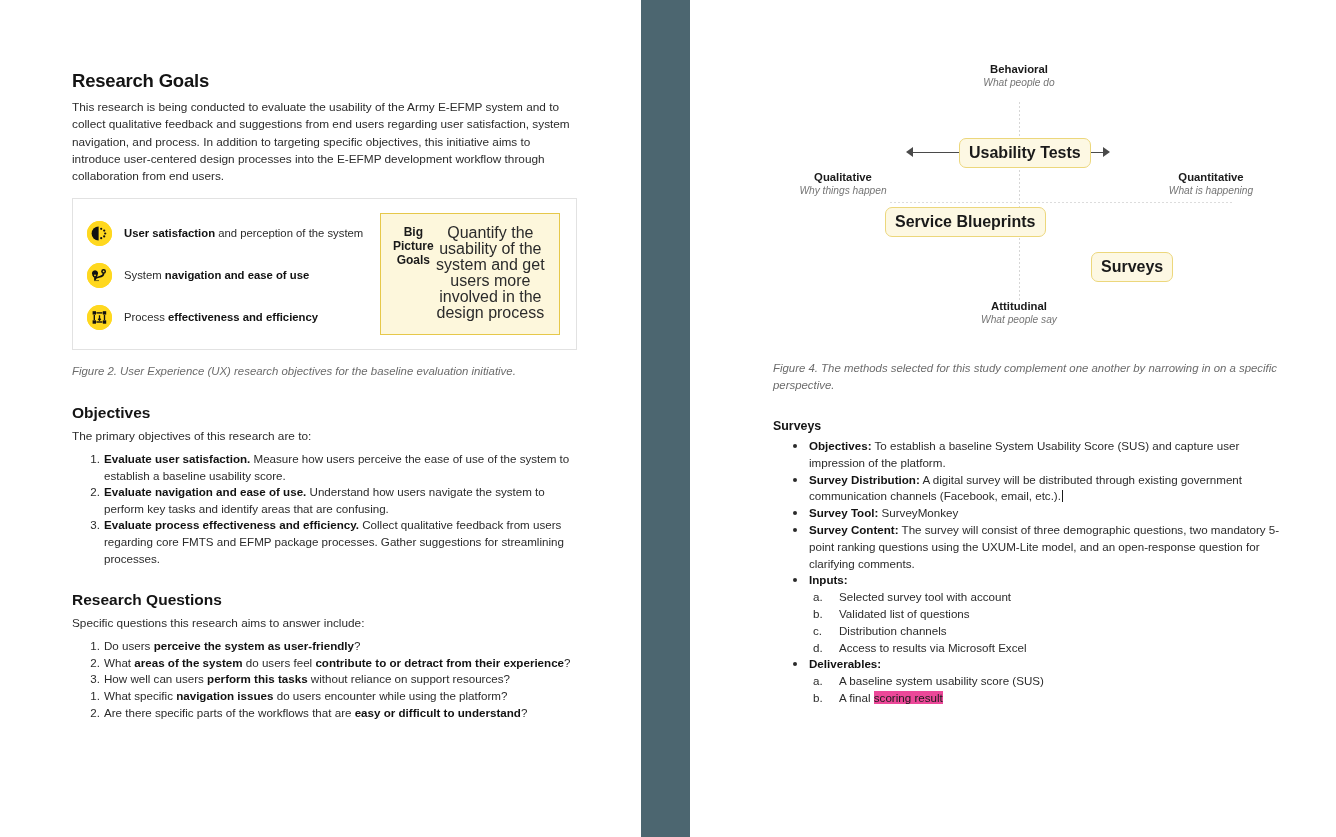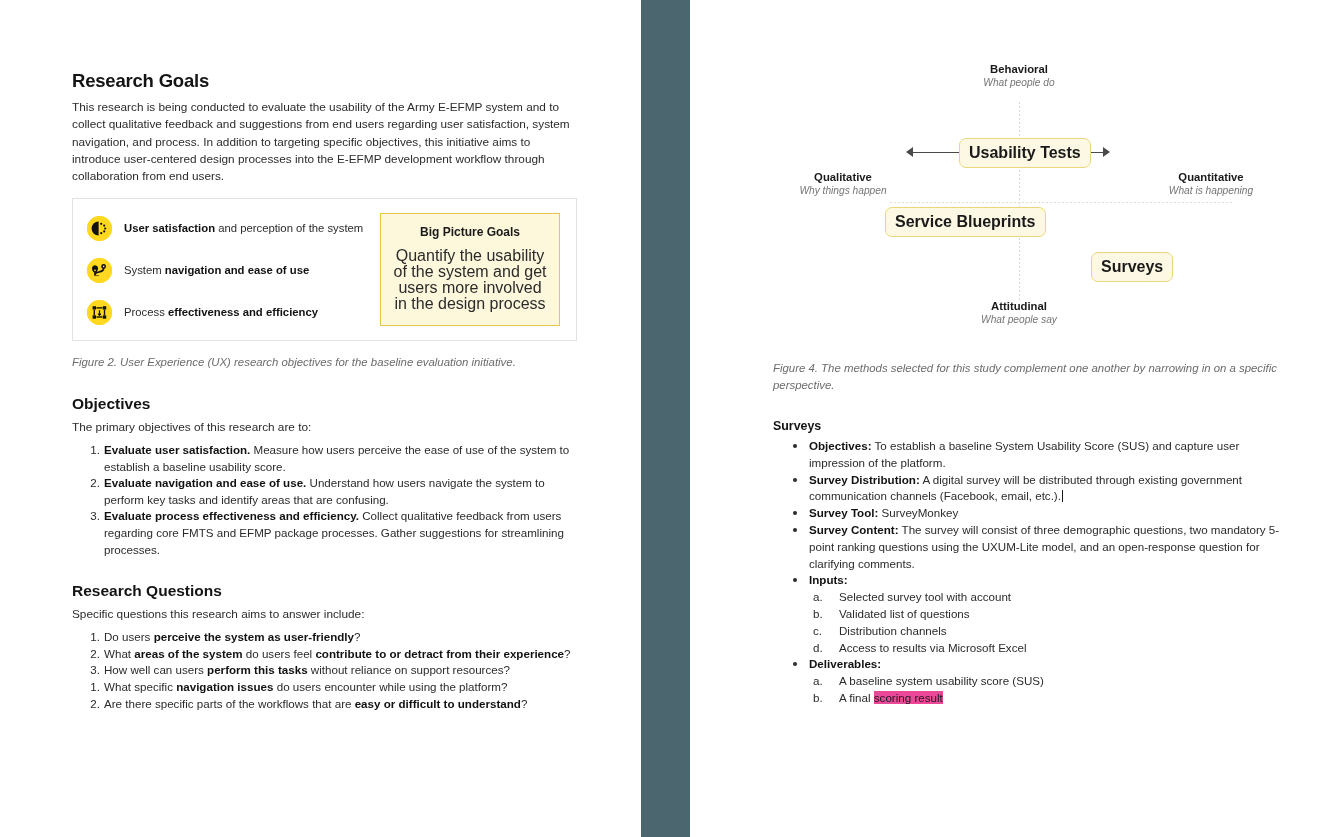--- a/index.html
+++ b/index.html
@@ -39,35 +39,35 @@
   p.body {
     font-size: 11.8px; line-height: 17.3px; color: #2b2b2b;
   }
   .caption {
     font-size: 11.4px; font-style: italic; color: #6b6b6b; line-height: 16.5px;
   }
 
   
   .fig2-card {
     margin-top: 13px; border: 1px solid #e2e2e2; background: #fff;
-    padding: 14px 16px 14px 14px; display: flex; gap: 14px; 
+    padding: 14px 16px 14px 14px; display: flex; gap: 14px; align-items: center;
   }
   .fig2-left { flex: 1 1 auto; display: flex; flex-direction: column; gap: 17px; padding-top: 3px;}
   .obj-row { display: flex; align-items: center; gap: 12px; }
   .obj-icon {
     width: 25px; height: 25px; border-radius: 50%; background: #ffd81f;
     flex: 0 0 25px; position: relative;
   }
   .obj-icon svg { position: absolute; left: 0; top: 0; }
   .obj-text { font-size: 11.3px; color: #2b2b2b; line-height: 15px; }
   .obj-text b { font-weight: bold; color: #121212; }
   .bigbox {
     flex: 0 0 180px; background: #fdf7dc; border: 1px solid #e6c84a;
     padding: 11px 12px 13px; text-align: center; align-self: stretch;
-    display: flex; flex-direction: column; justify-content: center;
+    display: flex; flex-direction: row; justify-content: center;
   }
   .bigbox .bb-title { font-size: 12px; font-weight: bold; color: #1a1a1a; margin-bottom: 9px;}
   .bigbox .bb-body { font-size: 16px; line-height: 16px; color: #2b2b2b; }
 
   .fig2-caption { margin-top: 13px; }
 
   h2.sub { font-size: 15.5px; font-weight: bold; color: #141414; margin-top: 24px; margin-bottom: 6px; }
   p.lead { font-size: 11.8px; color: #2b2b2b; line-height: 17px; margin-bottom: 6px;}
 
   ol.num { list-style: none; margin-left: 0; }

